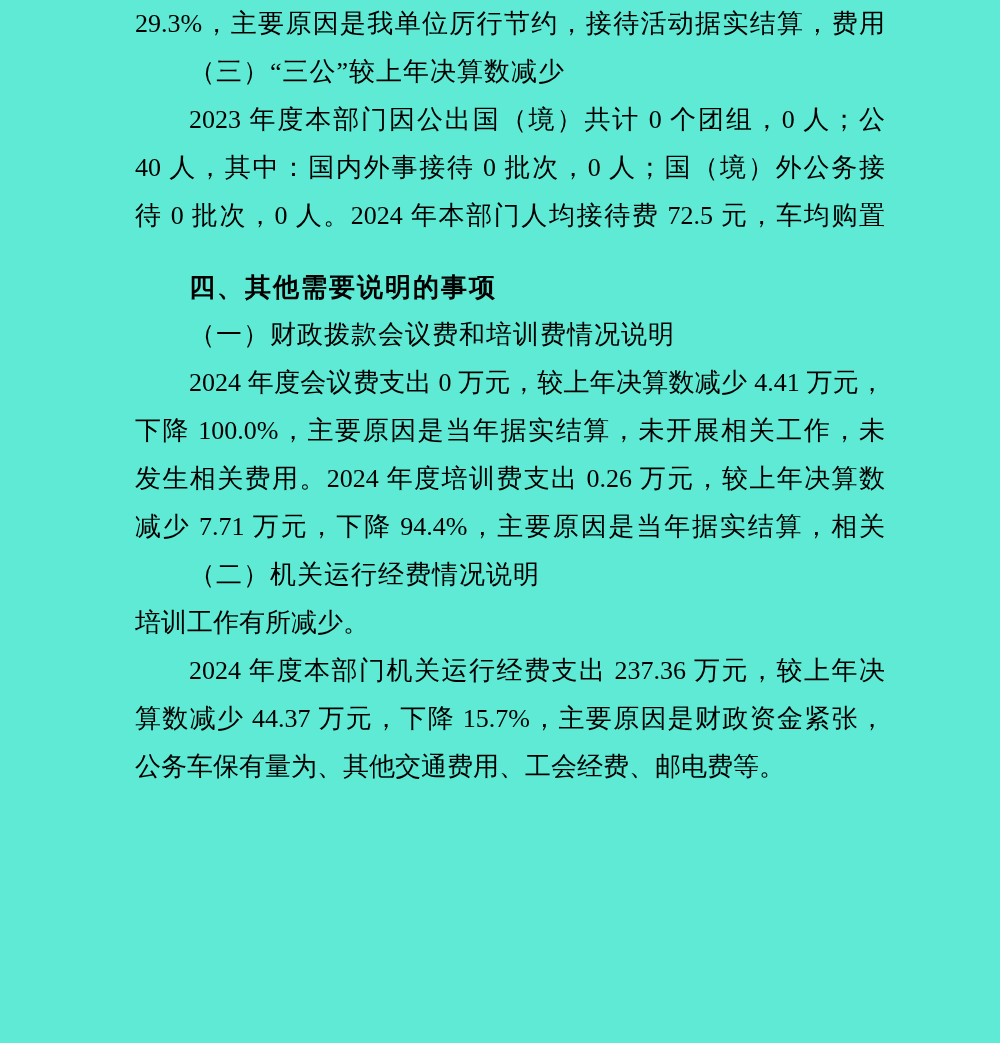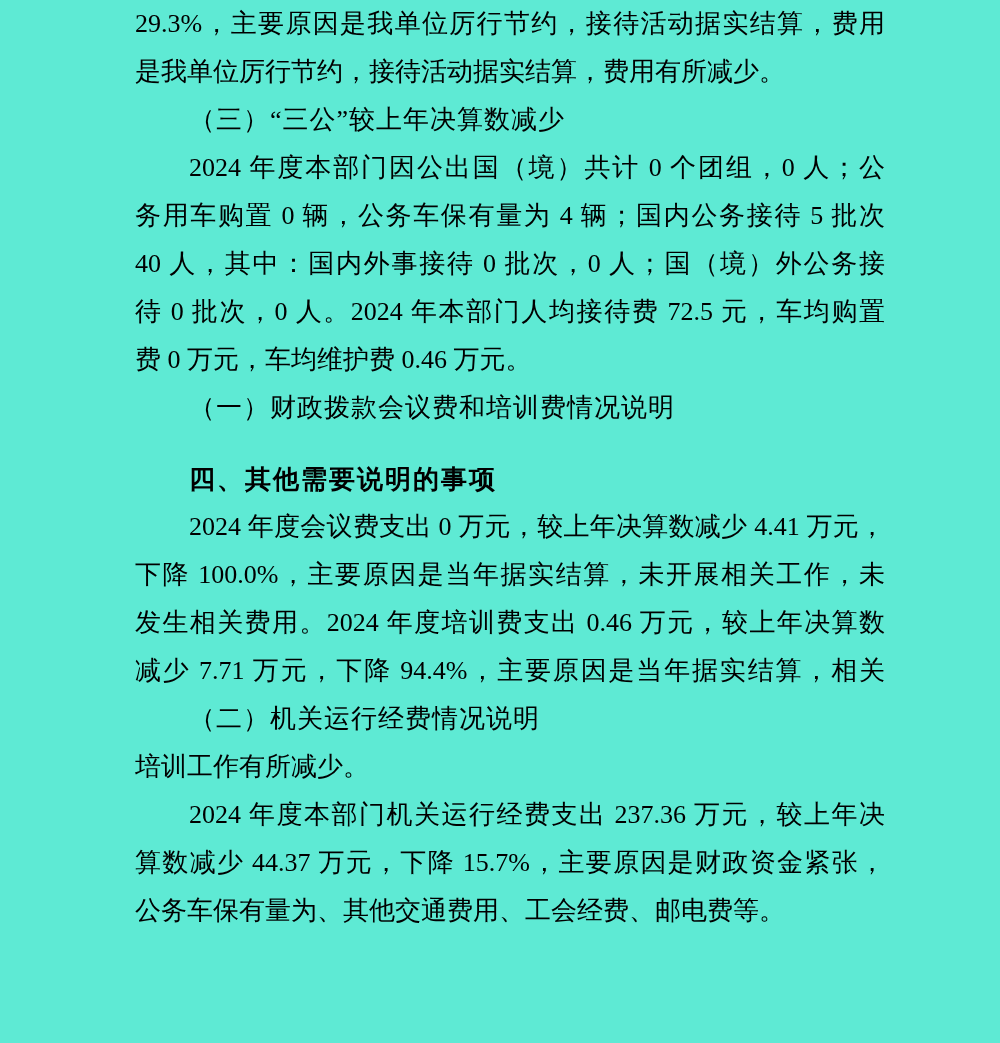--- a/index.html
+++ b/index.html
@@ -39,32 +39,29 @@
     margin-top: 23px;
   }
   .line.sub-heading { letter-spacing: 1px; }
 </style>
 </head>
 <body>
 
 <div class="page">
   <div class="doc-body">
       <div class="line justify">29.3%，主要原因是我单位厉行节约，接待活动据实结算，费用</div>
-      <div class="line">是我单位厉行节约，接待活动据实结算，费用有所减少。</div>
       <div class="line indent sub-heading">（三）“三公”较上年决算数减少</div>
-      <div class="line indent justify">2024 年度本部门因公出国（境）共计 0 个团组，0 人；公</div>
-      <div class="line justify">务用车购置 0 辆，公务车保有量为 4 辆；国内公务接待 5 批次</div>
+      <div class="line indent justify">2023 年度本部门因公出国（境）共计 0 个团组，0 人；公</div>
       <div class="line justify">40 人，其中：国内外事接待 0 批次，0 人；国（境）外公务接</div>
       <div class="line justify">待 0 批次，0 人。2024 年本部门人均接待费 72.5 元，车均购置</div>
-      <div class="line">费 0 万元，车均维护费 0.46 万元。</div>
+      <div class="line indent heading-black">四、其他需要说明的事项</div>
       <div class="line indent sub-heading">（一）财政拨款会议费和培训费情况说明</div>
-      <div class="line indent heading-black">四、其他需要说明的事项</div>
       <div class="line indent justify">2024 年度会议费支出 0 万元，较上年决算数减少 4.41 万元，</div>
       <div class="line justify">下降 100.0%，主要原因是当年据实结算，未开展相关工作，未</div>
-      <div class="line justify">发生相关费用。2024 年度培训费支出 0.46 万元，较上年决算数</div>
+      <div class="line justify">发生相关费用。2024 年度培训费支出 0.26 万元，较上年决算数</div>
       <div class="line justify">减少 7.71 万元，下降 94.4%，主要原因是当年据实结算，相关</div>
       <div class="line indent sub-heading">（二）机关运行经费情况说明</div>
       <div class="line">培训工作有所减少。</div>
       <div class="line indent justify">2024 年度本部门机关运行经费支出 237.36 万元，较上年决</div>
       <div class="line justify">算数减少 44.37 万元，下降 15.7%，主要原因是财政资金紧张，</div>
       <div class="line">公务车保有量为、其他交通费用、工会经费、邮电费等。</div>
     </div>
 </div>
 
 </body></html>

